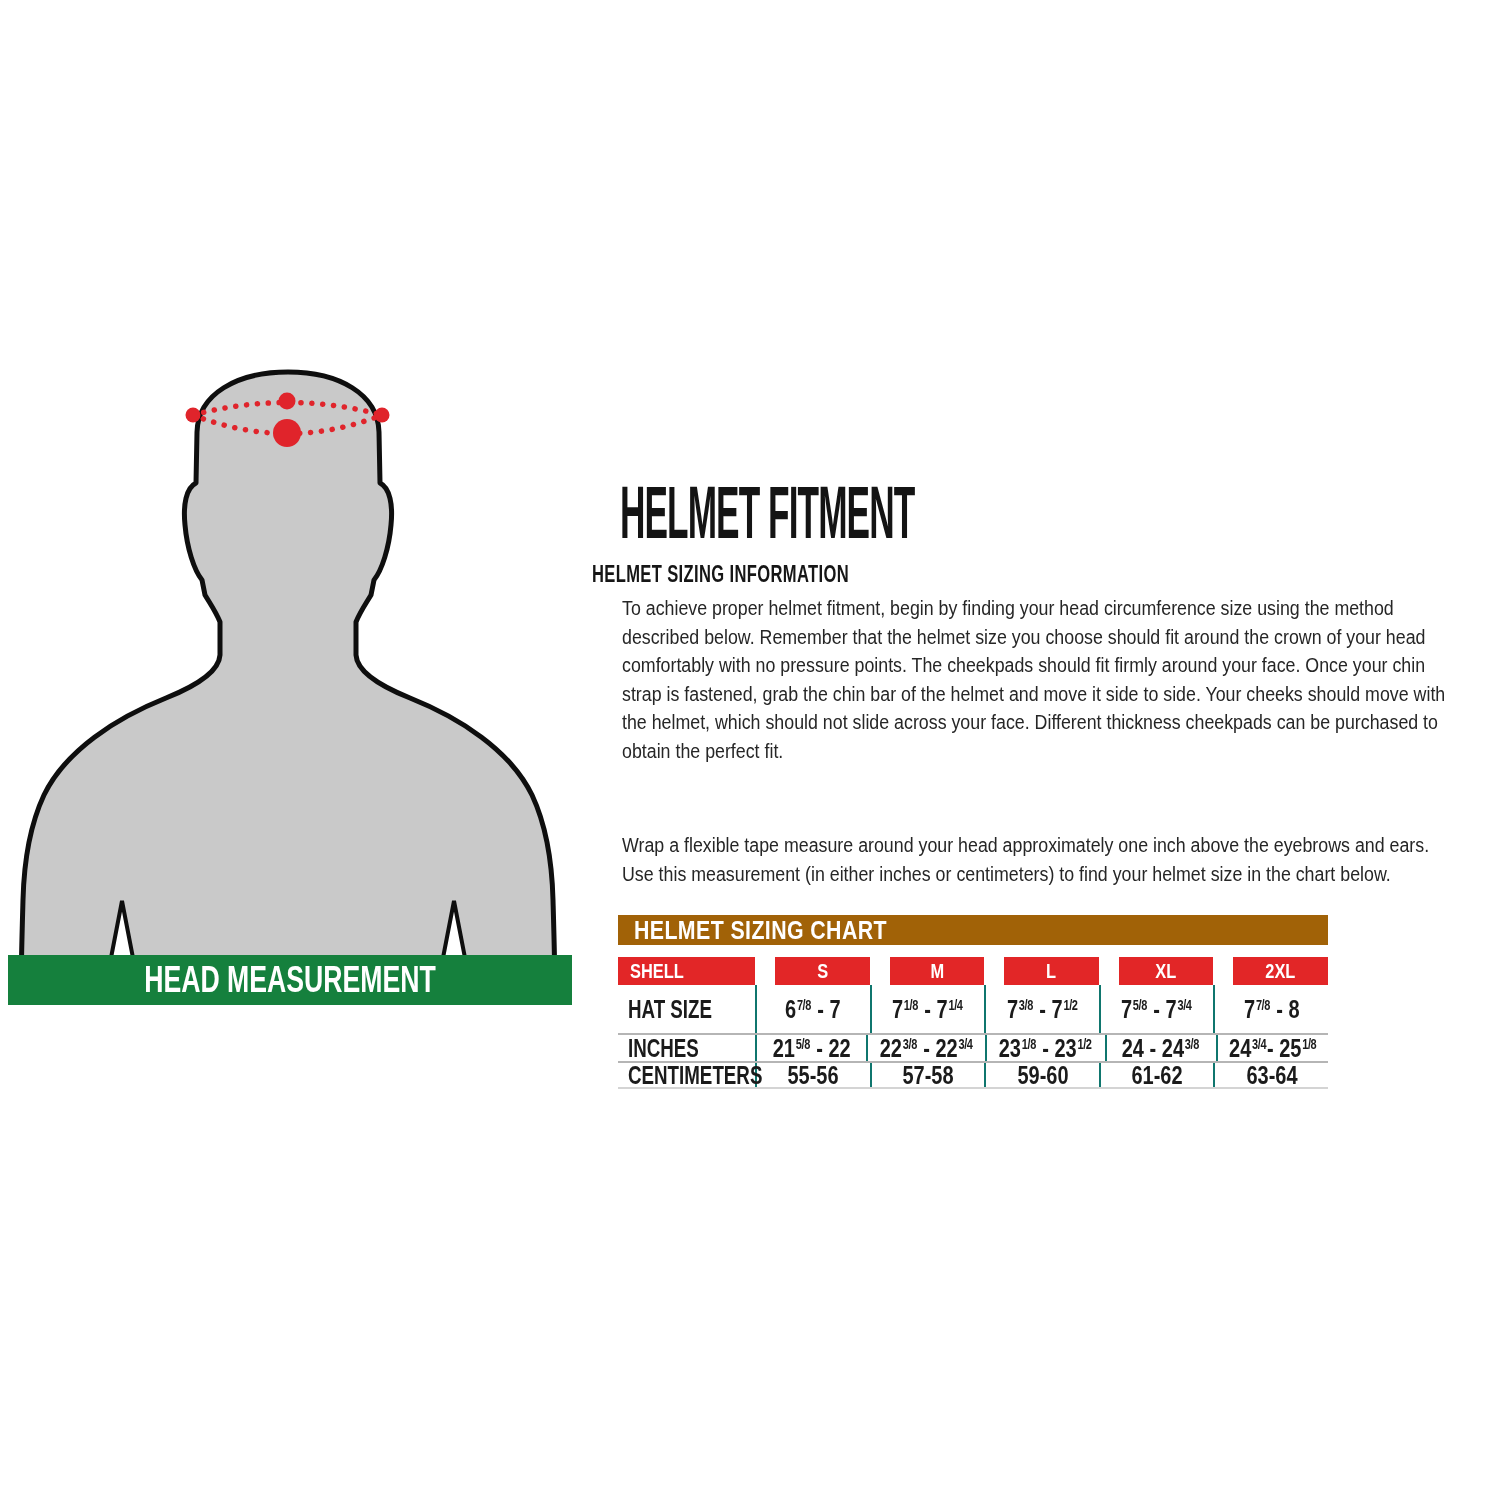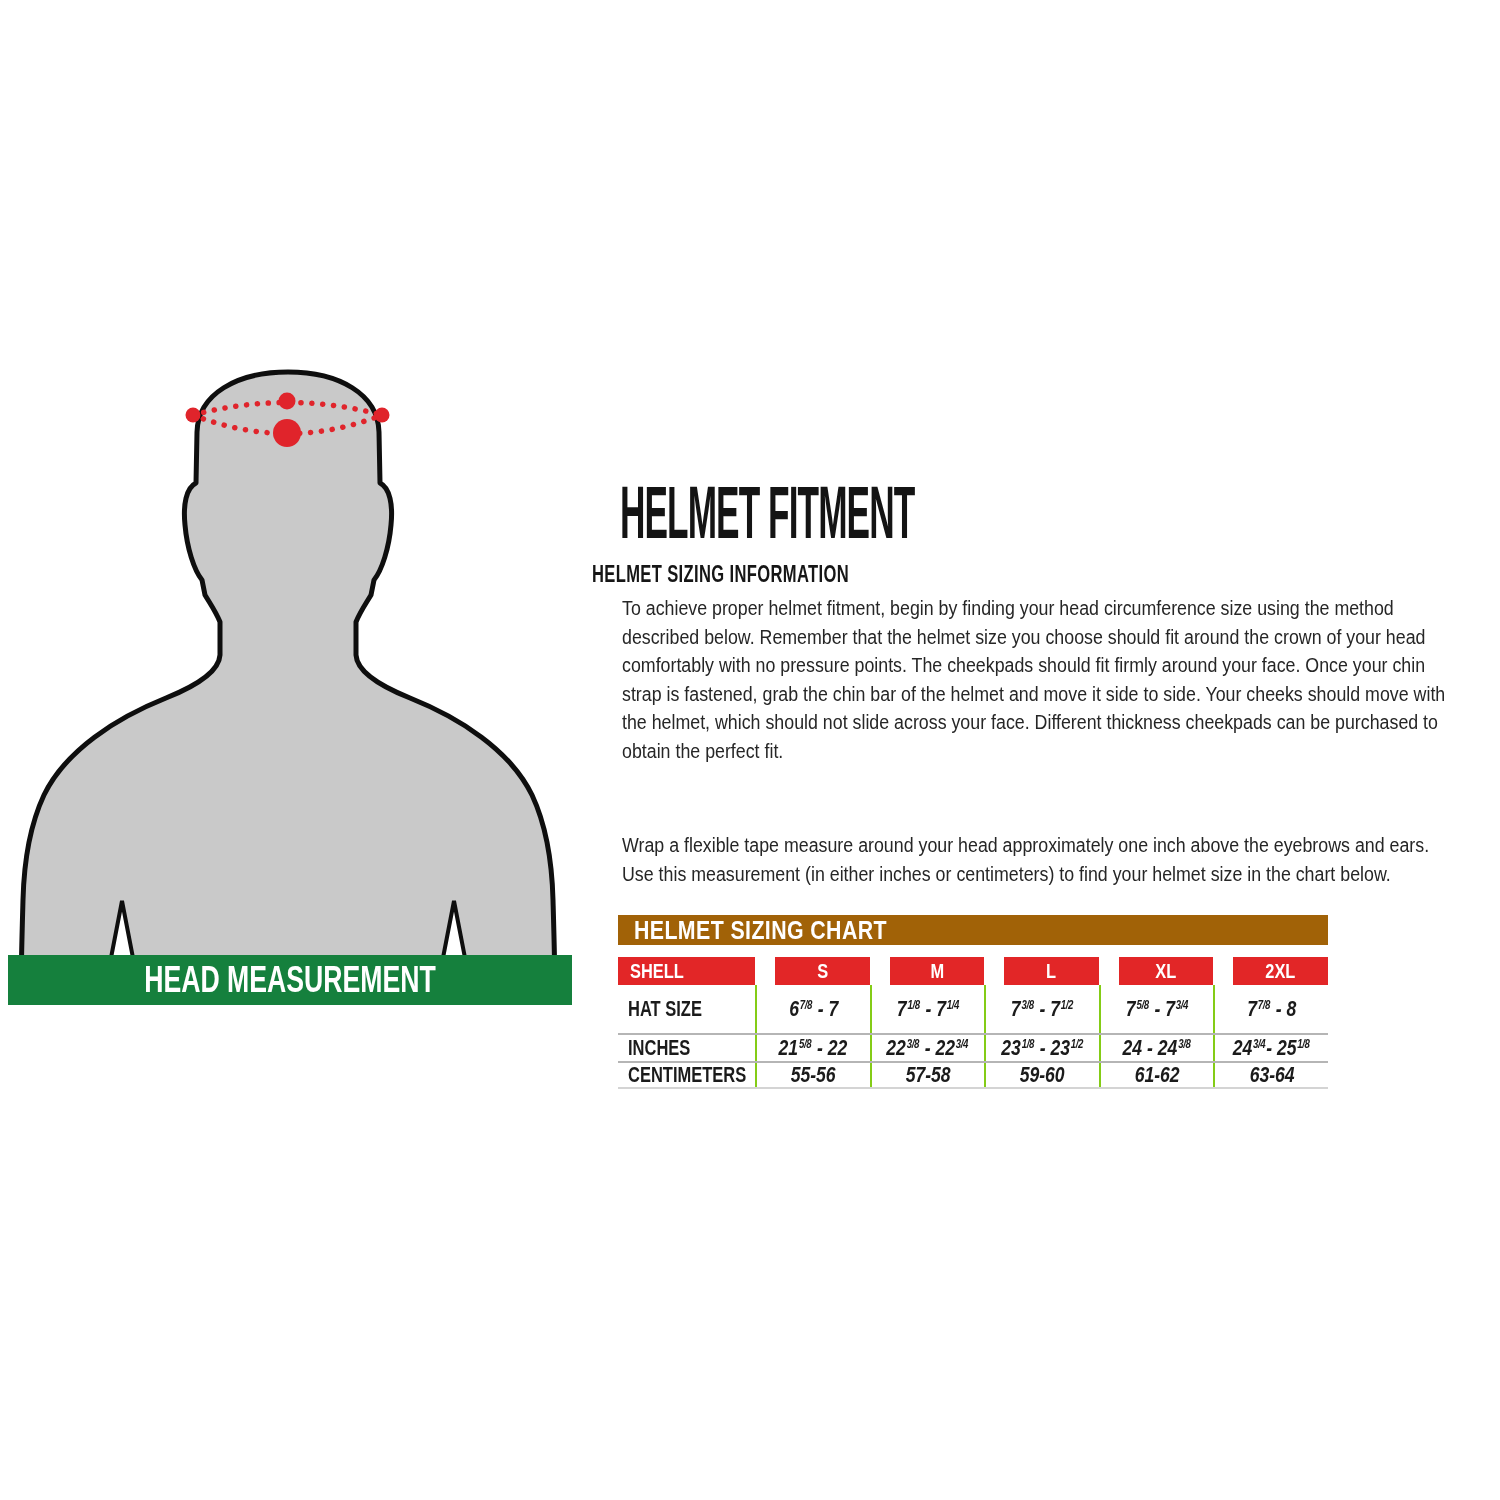--- a/index.html
+++ b/index.html
@@ -59,26 +59,26 @@
   .th .cx { transform:scaleX(0.82); transform-origin:center; }
   .th.shell { width:137px; justify-content:flex-start; padding-left:12px; }
   .th.shell .cx { transform-origin:0 50%; }
   .th.size { flex:1; }
   .tr { display:flex; align-items:stretch; }
   .tr.r1 { height:48px; }
   .tr.r2, .tr.r3 { height:28px; border-top:2px solid #b5b5b5; }
   .tr.r3 { border-bottom:2px solid #d4d4d4; }
   .td {
     display:flex; align-items:center; justify-content:center;
-    font-weight:bold; font-size:22px; color:#1b1b1b;
+    font-weight:bold; font-size:25px; color:#1b1b1b;
   }
   .td .cx { transform:scaleX(0.80); transform-origin:center; white-space:nowrap; }
   .td.label { width:137px; justify-content:flex-start; padding-left:10px; }
   .td.label .cx { transform:scaleX(0.75); transform-origin:0 50%; }
-  .td.val { flex:1; border-left:2px solid #84cc16;font-style:italic; }
+  .td.val { flex:1; border-left:2px solid #0f766e; }
   sup.fr { font-size:0.55em; vertical-align:0.55em; letter-spacing:-0.5px; margin:0 1px 0 1px; }
 </style>
 </head>
 <body>
 
 <div class="canvas">
 
   <svg class="fig-svg" viewBox="0 360 580 645" aria-hidden="true">
 
     <path d="M 288 372

